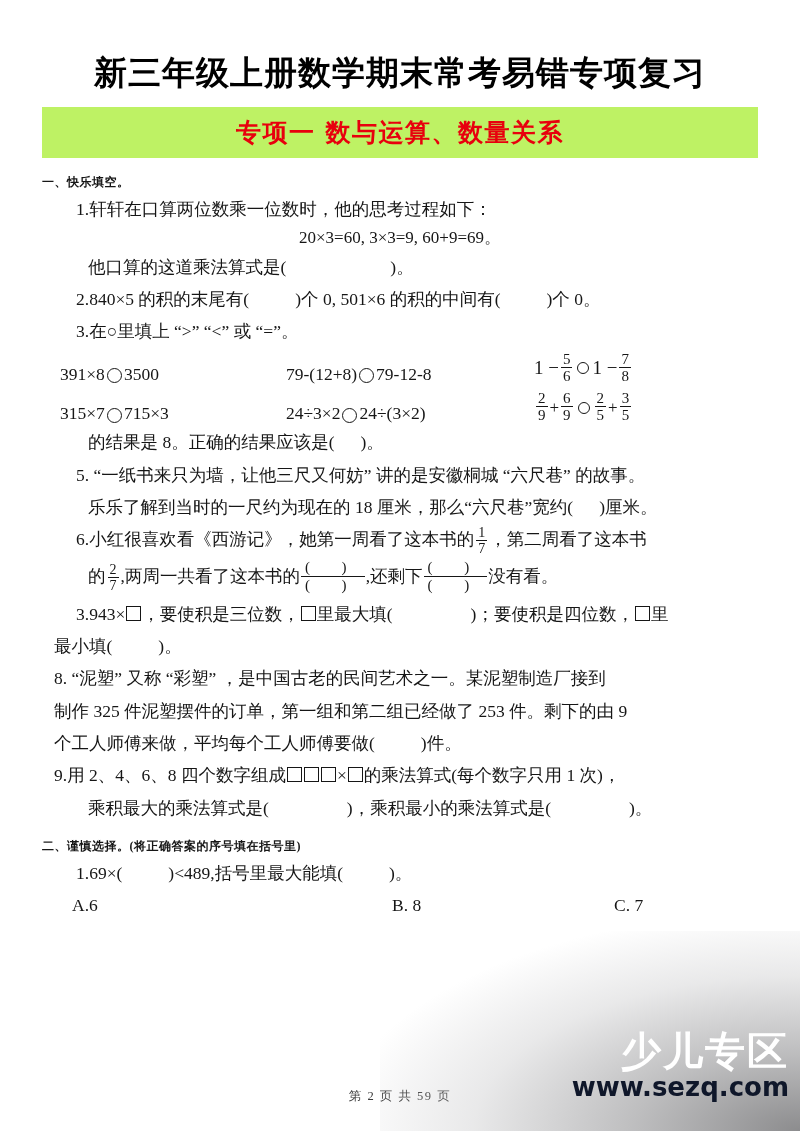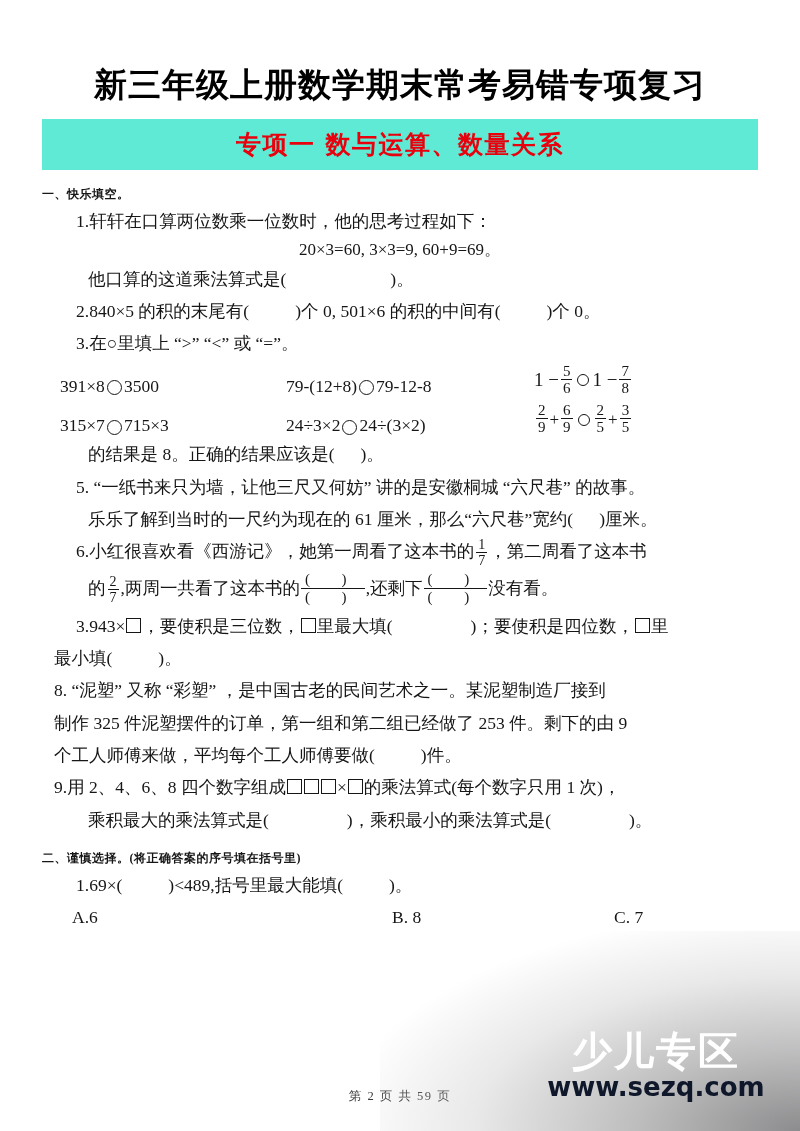--- a/index.html
+++ b/index.html
@@ -8,38 +8,38 @@
     background:#ffffff;
     font-family:"Liberation Serif","DejaVu Serif",serif;
     color:#161616;
     position:relative;
     overflow:hidden;
   }
   .page{
     position:relative;
     width:800px;height:1131px;
     box-sizing:border-box;
-    padding:16px 42px;
+    padding:4px 42px;
   }
 
   
   .doc-title{
     margin:0;
     padding-top:48px;
     text-align:center;
     font-size:33px;
     font-weight:bold;
     letter-spacing:1px;
     line-height:1.25;
     font-family:"DejaVu Serif","Liberation Serif",serif;
     color:#000;
   }
   .banner{
     margin-top:14px;
-    background:#5eead4;
+    background:#bef264;
     height:51px;
     display:flex;
     align-items:center;
     justify-content:center;
   }
   .banner-text{
     color:#e8000d;
     font-size:25px;
     font-weight:bold;
     letter-spacing:1.5px;
@@ -160,23 +160,23 @@
   .wm-gradient{
     position:absolute;
     right:0;bottom:0;
     width:420px;height:200px;
     background:
       radial-gradient(ellipse at 100% 100%, rgba(120,120,122,.85) 0%, rgba(150,150,152,.62) 28%, rgba(190,190,192,.34) 55%, rgba(255,255,255,0) 78%);
     pointer-events:none;
   }
   .wm{
     position:absolute;
-    right:24px;
+    right:11px;
     bottom:28px;
-    text-align:center;
+    text-align:right;
     pointer-events:none;
     width:240px;
   }
   .wm-cn{
     font-family:"DejaVu Sans","Liberation Sans",sans-serif;
     font-size:40px;
     font-weight:bold;
     color:#ffffff;
     letter-spacing:2px;
     line-height:1;
@@ -259,21 +259,21 @@
         </span>
     </span>
   </div>
 
   <div class="q sub">
     <span>的结果是 8。正确的结果应该是(</span><span class="blank-s"></span><span>)。</span>
   </div>
 
   <div class="q q-ind">5. “一纸书来只为墙，让他三尺又何妨” 讲的是安徽桐城 “六尺巷” 的故事。</div>
   <div class="q sub">
-    <span>乐乐了解到当时的一尺约为现在的 61 厘米，那么“六尺巷”宽约(</span><span class="blank-s"></span><span>)厘米。</span>
+    <span>乐乐了解到当时的一尺约为现在的 18 厘米，那么“六尺巷”宽约(</span><span class="blank-s"></span><span>)厘米。</span>
   </div>
 
   <div class="q q-ind">
     <span>6.小红很喜欢看《西游记》，她第一周看了这本书的</span><span class="frac">
         <span class="num">1</span>
         <span class="den">7</span>
       </span><span>，第二周看了这本书</span>
   </div>
   <div class="q sub">
     <span>的</span><span class="frac">

